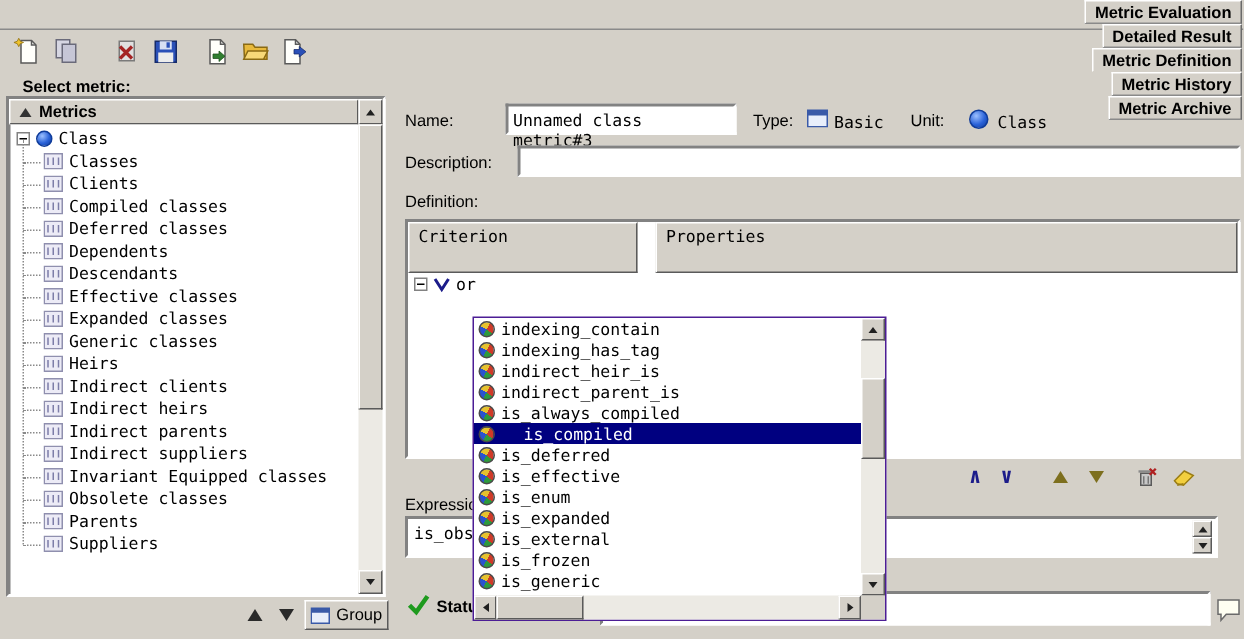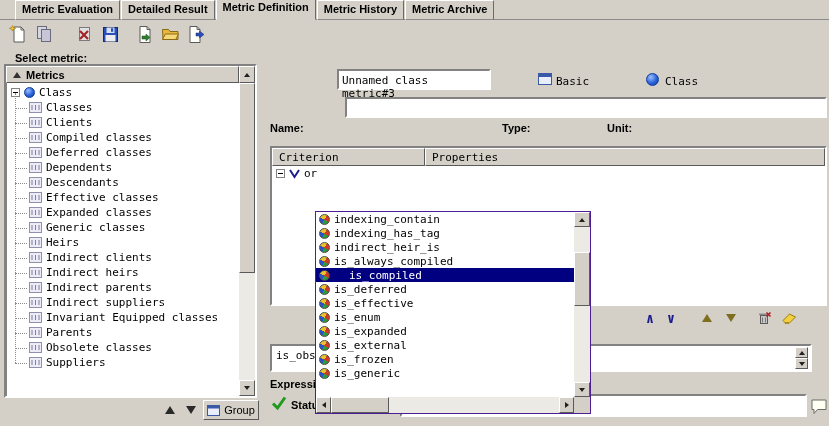--- a/index.html
+++ b/index.html
@@ -5,21 +5,21 @@
   html,body{margin:0;padding:0;background:#d4d0c8;}
   .window{position:relative;width:829px;height:426px;background:#d4d0c8;font-family:"Liberation Sans",sans-serif;font-size:11px;color:#000;overflow:hidden;}
   .mono{font-family:"DejaVu Sans Mono",monospace;}
   .bold{font-weight:bold;}
   .abs{position:absolute;}
   .up{border:1px solid;border-color:#ffffff #5a5a5a #5a5a5a #ffffff;background:#d4d0c8;box-sizing:border-box;}
   .field{background:#fff;border:2px solid;border-color:#828282 #ffffff #ffffff #828282;box-sizing:border-box;font-family:"DejaVu Sans Mono",monospace;}
   .sunken{border:2px solid;border-color:#828282 #ffffff #ffffff #828282;box-sizing:border-box;}
 
   
-  .tabbar{position:absolute;left:0;top:0;width:829px;height:20px;display:flex;align-items:flex-end;padding-left:15px;box-sizing:border-box;}
+  .tabbar{position:absolute;left:0;top:0;width:829px;height:20px;display:flex;align-items:flex-end;padding-left:15px;box-sizing:border-box;flex-direction:column;}
   .tabbar::after{content:"";position:absolute;left:0;bottom:0;width:100%;height:1px;background:#8a8a8a;}
   .tab{position:relative;height:16px;padding:2px 6px 0;margin-right:1px;font-weight:bold;white-space:nowrap;border:1px solid;border-color:#ffffff #6a6a6a #8a8a8a #ffffff;background:#d4d0c8;z-index:1;box-sizing:content-box;}
   .tab.active{height:18px;z-index:3;border-bottom-color:#d4d0c8;}
 
   .tbtn{position:absolute;top:22px;width:24px;height:24px;display:flex;align-items:center;justify-content:center;}
 
   
   .tree-panel{position:absolute;left:4px;top:64px;width:253px;height:334px;box-sizing:border-box;background:#fff;}
   .tree-header{position:absolute;left:0;top:0;right:0;height:17px;display:flex;}
   .sort-btn{flex:1;display:flex;align-items:center;gap:5px;padding-left:6px;box-sizing:border-box;}
@@ -52,25 +52,25 @@
   .dark-down{width:0;height:0;border-left:5px solid transparent;border-right:5px solid transparent;border-top:8px solid #2a2a2a;}
   .tree-vscroll{position:absolute;right:0;top:17px;bottom:0;width:16px;}
   .tree-vthumb{left:0;top:0;width:16px;height:190px;}
   .tree-vdown{position:absolute;left:0;bottom:0;width:16px;height:16px;}
 
   
   .tctl{position:absolute;display:flex;align-items:center;justify-content:center;}
   .group-btn{position:absolute;left:203px;top:400px;width:56px;height:20px;display:flex;align-items:center;justify-content:center;gap:4px;}
 
   
-  .rlabel{position:absolute;font-weight:bold;white-space:nowrap;margin-top:47px;}
+  .rlabel{position:absolute;font-weight:normal;white-space:nowrap;}
 
   
   .def-table{position:absolute;left:270px;top:146px;width:557px;height:160px;background:#fff;}
-  .def-header{display:flex;height:18px;}
+  .def-header{display:flex;height:34px;gap:12px;}
   .dth{box-sizing:border-box;border:1px solid;border-color:#ffffff #5a5a5a #5a5a5a #ffffff;background:#d4d0c8;padding:2px 0 0 6px;font-family:"DejaVu Sans Mono",monospace;}
   .dth1{width:153px;}
   .dth2{flex:1;}
   .dt-row{height:15px;display:flex;align-items:center;font-family:"DejaVu Sans Mono",monospace;white-space:nowrap;}
   .dt-root{padding-left:4px;gap:3px;}
   .dt-children{position:relative;}
   .dt-children::before{content:"";position:absolute;left:8px;top:-6px;height:28px;border-left:1px dotted #8a8a8a;}
   .dt-child{padding-left:8px;}
   .dt-stub{width:26px;height:8px;border-bottom:1px dotted #8a8a8a;margin-right:2px;flex:none;align-self:flex-start;}
   .dt-child .ball{margin-right:3px;}
@@ -288,29 +288,29 @@
               <path d="M3 3v5 M6.5 3v5 M10 3v5" stroke="#7d7da8"></path>
             </svg>
             <span class="label">Invariant Equipped classes</span>
           </div>
           <div class="tree-row">
             <span class="stub"></span>
             <svg width="13" height="11" viewBox="0 0 13 11">
               <rect x="0.5" y="0.5" width="12" height="10" fill="#ecebf6" stroke="#8f8fae"></rect>
               <path d="M3 3v5 M6.5 3v5 M10 3v5" stroke="#7d7da8"></path>
             </svg>
+            <span class="label">Obsolete classes</span>
+          </div>
+          <div class="tree-row">
+            <span class="stub"></span>
+            <svg width="13" height="11" viewBox="0 0 13 11">
+              <rect x="0.5" y="0.5" width="12" height="10" fill="#ecebf6" stroke="#8f8fae"></rect>
+              <path d="M3 3v5 M6.5 3v5 M10 3v5" stroke="#7d7da8"></path>
+            </svg>
             <span class="label">Parents</span>
-          </div>
-          <div class="tree-row">
-            <span class="stub"></span>
-            <svg width="13" height="11" viewBox="0 0 13 11">
-              <rect x="0.5" y="0.5" width="12" height="10" fill="#ecebf6" stroke="#8f8fae"></rect>
-              <path d="M3 3v5 M6.5 3v5 M10 3v5" stroke="#7d7da8"></path>
-            </svg>
-            <span class="label">Obsolete classes</span>
           </div>
           <div class="tree-row">
             <span class="stub"></span>
             <svg width="13" height="11" viewBox="0 0 13 11">
               <rect x="0.5" y="0.5" width="12" height="10" fill="#ecebf6" stroke="#8f8fae"></rect>
               <path d="M3 3v5 M6.5 3v5 M10 3v5" stroke="#7d7da8"></path>
             </svg>
             <span class="label">Suppliers</span>
           </div>
       </div>
@@ -422,20 +422,24 @@
         <div class="dd-row">
           <span class="ball"></span>
           <span>indexing_has_tag</span>
         </div>
         <div class="dd-row">
           <span class="ball"></span>
           <span>indirect_heir_is</span>
         </div>
         <div class="dd-row">
           <span class="ball"></span>
+          <span>indirect_parent_is</span>
+        </div>
+        <div class="dd-row">
+          <span class="ball"></span>
           <span>is_always_compiled</span>
         </div>
         <div class="dd-row selected">
           <span class="ball"></span>
           <span>is_compiled</span>
         </div>
         <div class="dd-row">
           <span class="ball"></span>
           <span>is_deferred</span>
         </div>

